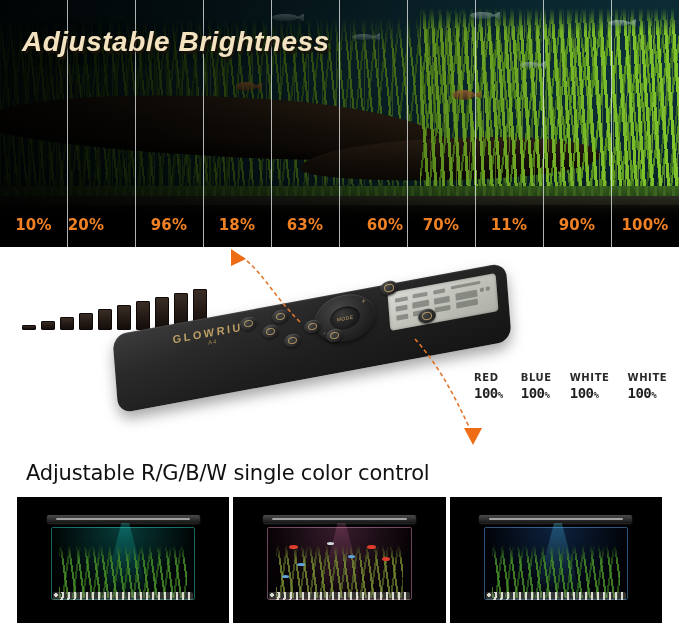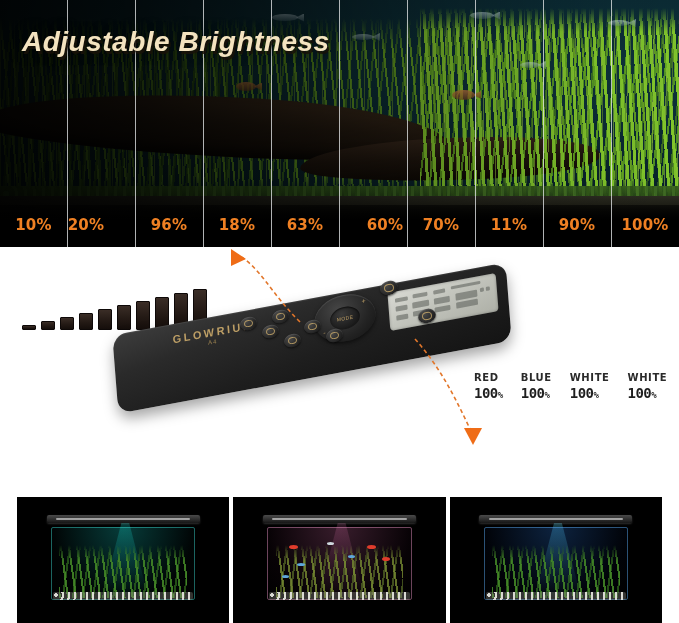--- a/index.html
+++ b/index.html
@@ -458,20 +458,21 @@
       <div class="rgbw-col">
         <div class="rgbw-name">WHITE</div>
         <div class="rgbw-val"><span>100</span><span class="u">%</span></div>
       </div>
       <div class="rgbw-col">
         <div class="rgbw-name">WHITE</div>
         <div class="rgbw-val"><span>100</span><span class="u">%</span></div>
       </div>
     </div>
 
+    <div class="sub-heading">Adjustable R/G/B/W single color control</div>
   </div>
 
   <div class="gallery">
 
     <div class="tankcard">
       <div class="tank-bg"></div>
       <div class="tank-beam" style="background:linear-gradient(180deg, rgba(22,200,192,.75), transparent);"></div>
       <div class="tank-water" style="background:radial-gradient(ellipse at 50% 0%, rgba(22,200,192,.30), rgba(4,30,32,.15) 70%, transparent);"></div>
       <div class="tank-glass" style="border-color:rgba(60,220,210,.45);"></div>
       <div class="tank-light"></div>

